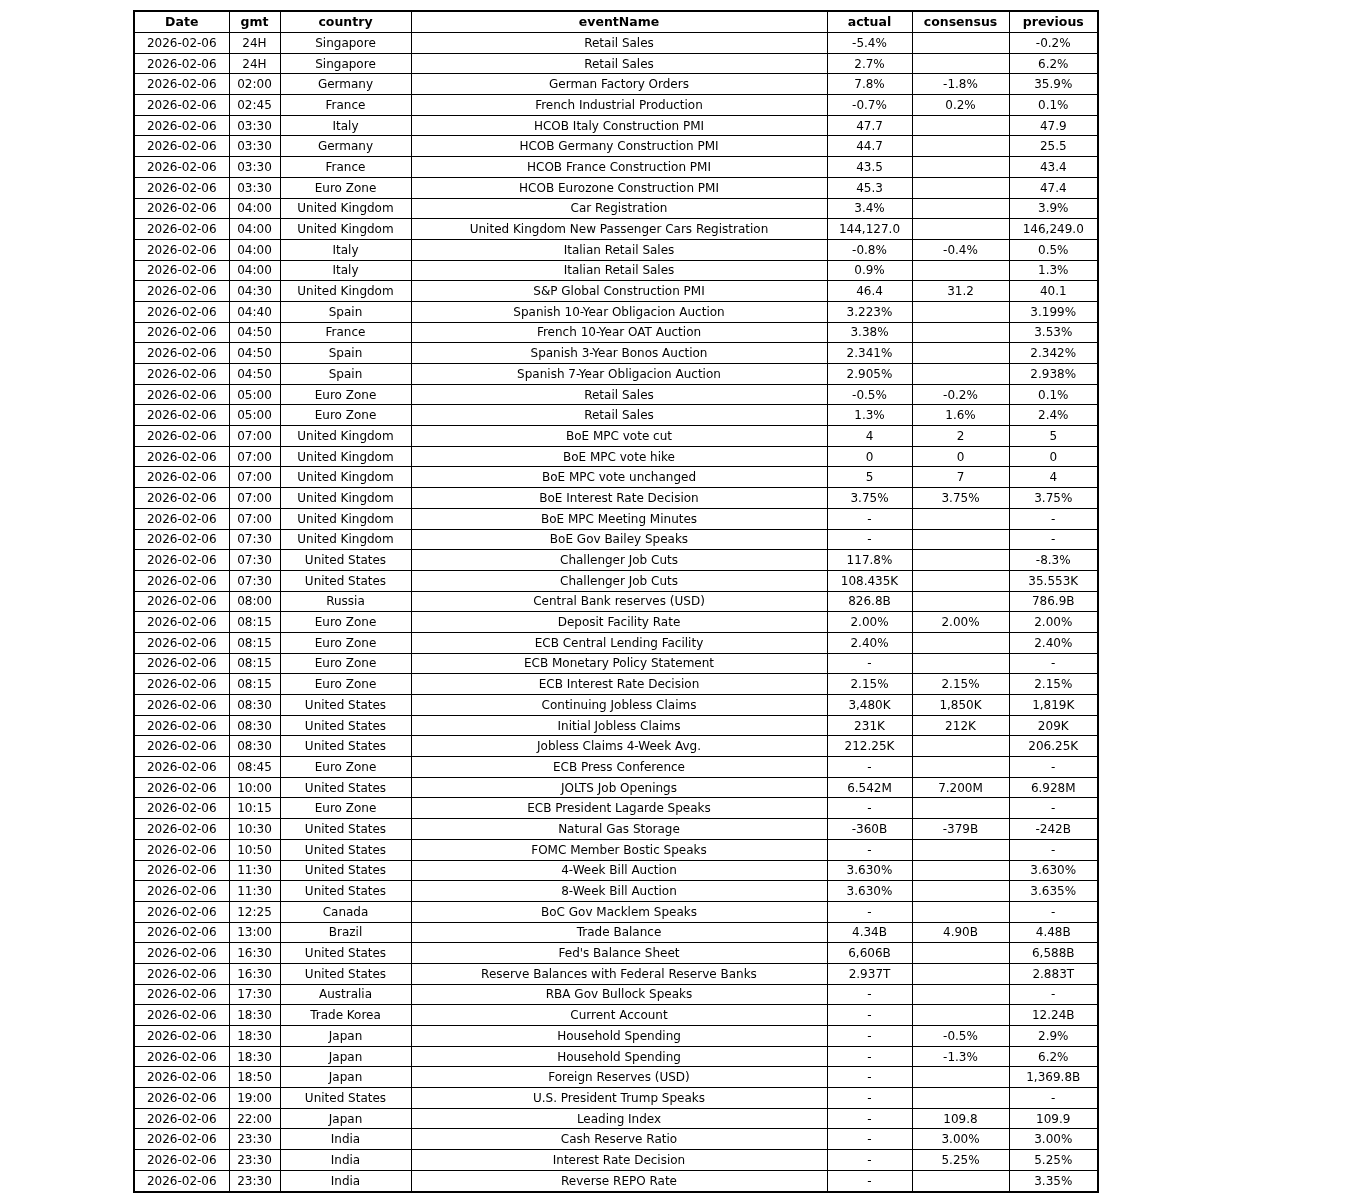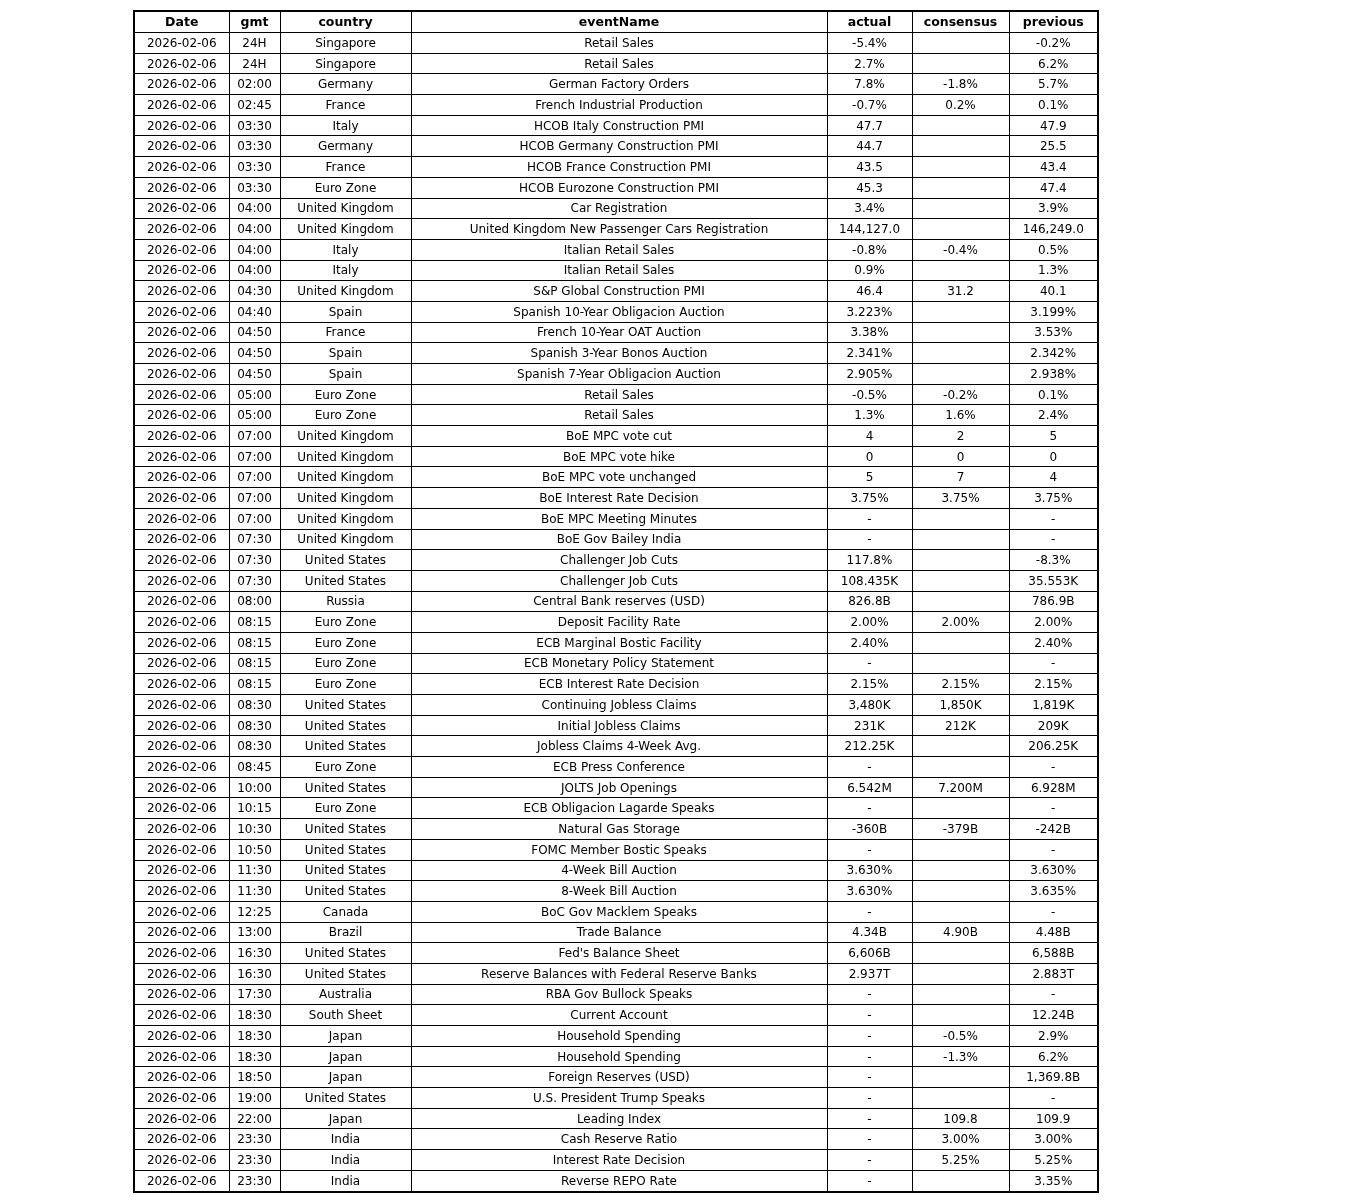--- a/index.html
+++ b/index.html
@@ -100,21 +100,21 @@
           <td></td>
           <td>6.2%</td>
         </tr>
         <tr>
           <td>2026-02-06</td>
           <td>02:00</td>
           <td>Germany</td>
           <td>German Factory Orders</td>
           <td>7.8%</td>
           <td>-1.8%</td>
-          <td>5.7%</td>
+          <td>35.9%</td>
         </tr>
         <tr>
           <td>2026-02-06</td>
           <td>02:45</td>
           <td>France</td>
           <td>French Industrial Production</td>
           <td>-0.7%</td>
           <td>0.2%</td>
           <td>0.1%</td>
         </tr>
@@ -295,21 +295,21 @@
           <td>United Kingdom</td>
           <td>BoE MPC Meeting Minutes</td>
           <td>-</td>
           <td></td>
           <td>-</td>
         </tr>
         <tr>
           <td>2026-02-06</td>
           <td>07:30</td>
           <td>United Kingdom</td>
-          <td>BoE Gov Bailey India</td>
+          <td>BoE Gov Bailey Speaks</td>
           <td>-</td>
           <td></td>
           <td>-</td>
         </tr>
         <tr>
           <td>2026-02-06</td>
           <td>07:30</td>
           <td>United States</td>
           <td>Challenger Job Cuts</td>
           <td>117.8%</td>
@@ -340,21 +340,21 @@
           <td>Euro Zone</td>
           <td>Deposit Facility Rate</td>
           <td>2.00%</td>
           <td>2.00%</td>
           <td>2.00%</td>
         </tr>
         <tr>
           <td>2026-02-06</td>
           <td>08:15</td>
           <td>Euro Zone</td>
-          <td>ECB Marginal Bostic Facility</td>
+          <td>ECB Central Lending Facility</td>
           <td>2.40%</td>
           <td></td>
           <td>2.40%</td>
         </tr>
         <tr>
           <td>2026-02-06</td>
           <td>08:15</td>
           <td>Euro Zone</td>
           <td>ECB Monetary Policy Statement</td>
           <td>-</td>
@@ -412,21 +412,21 @@
           <td>United States</td>
           <td>JOLTS Job Openings</td>
           <td>6.542M</td>
           <td>7.200M</td>
           <td>6.928M</td>
         </tr>
         <tr>
           <td>2026-02-06</td>
           <td>10:15</td>
           <td>Euro Zone</td>
-          <td>ECB Obligacion Lagarde Speaks</td>
+          <td>ECB President Lagarde Speaks</td>
           <td>-</td>
           <td></td>
           <td>-</td>
         </tr>
         <tr>
           <td>2026-02-06</td>
           <td>10:30</td>
           <td>United States</td>
           <td>Natural Gas Storage</td>
           <td>-360B</td>
@@ -501,21 +501,21 @@
           <td>17:30</td>
           <td>Australia</td>
           <td>RBA Gov Bullock Speaks</td>
           <td>-</td>
           <td></td>
           <td>-</td>
         </tr>
         <tr>
           <td>2026-02-06</td>
           <td>18:30</td>
-          <td>South Sheet</td>
+          <td>Trade Korea</td>
           <td>Current Account</td>
           <td>-</td>
           <td></td>
           <td>12.24B</td>
         </tr>
         <tr>
           <td>2026-02-06</td>
           <td>18:30</td>
           <td>Japan</td>
           <td>Household Spending</td>

